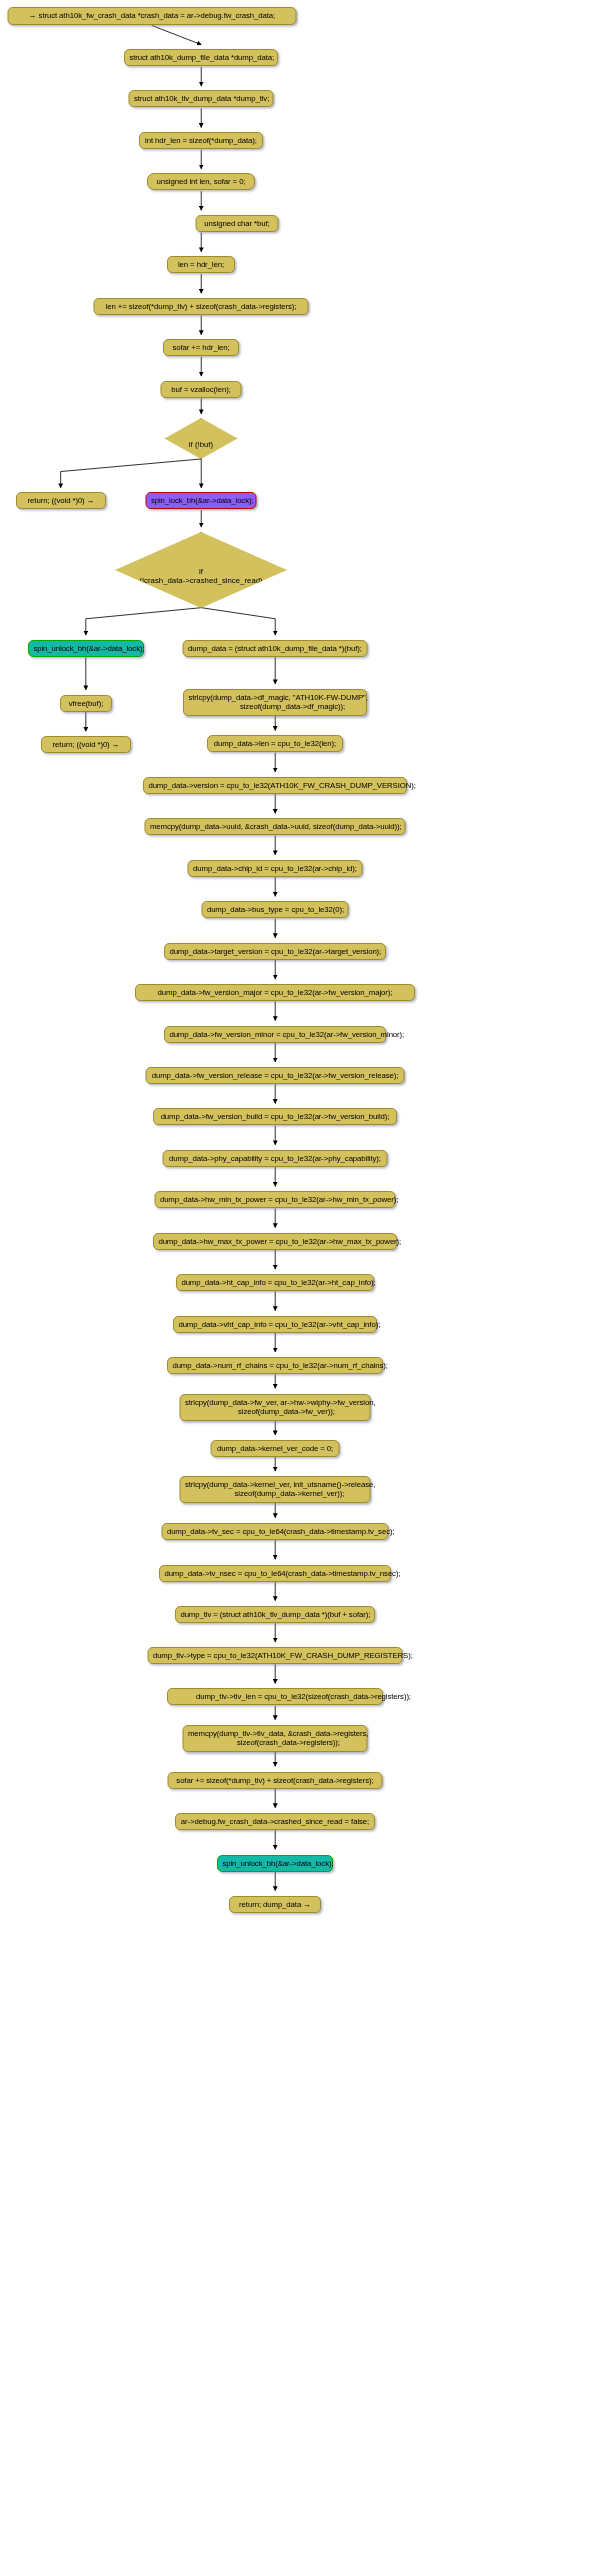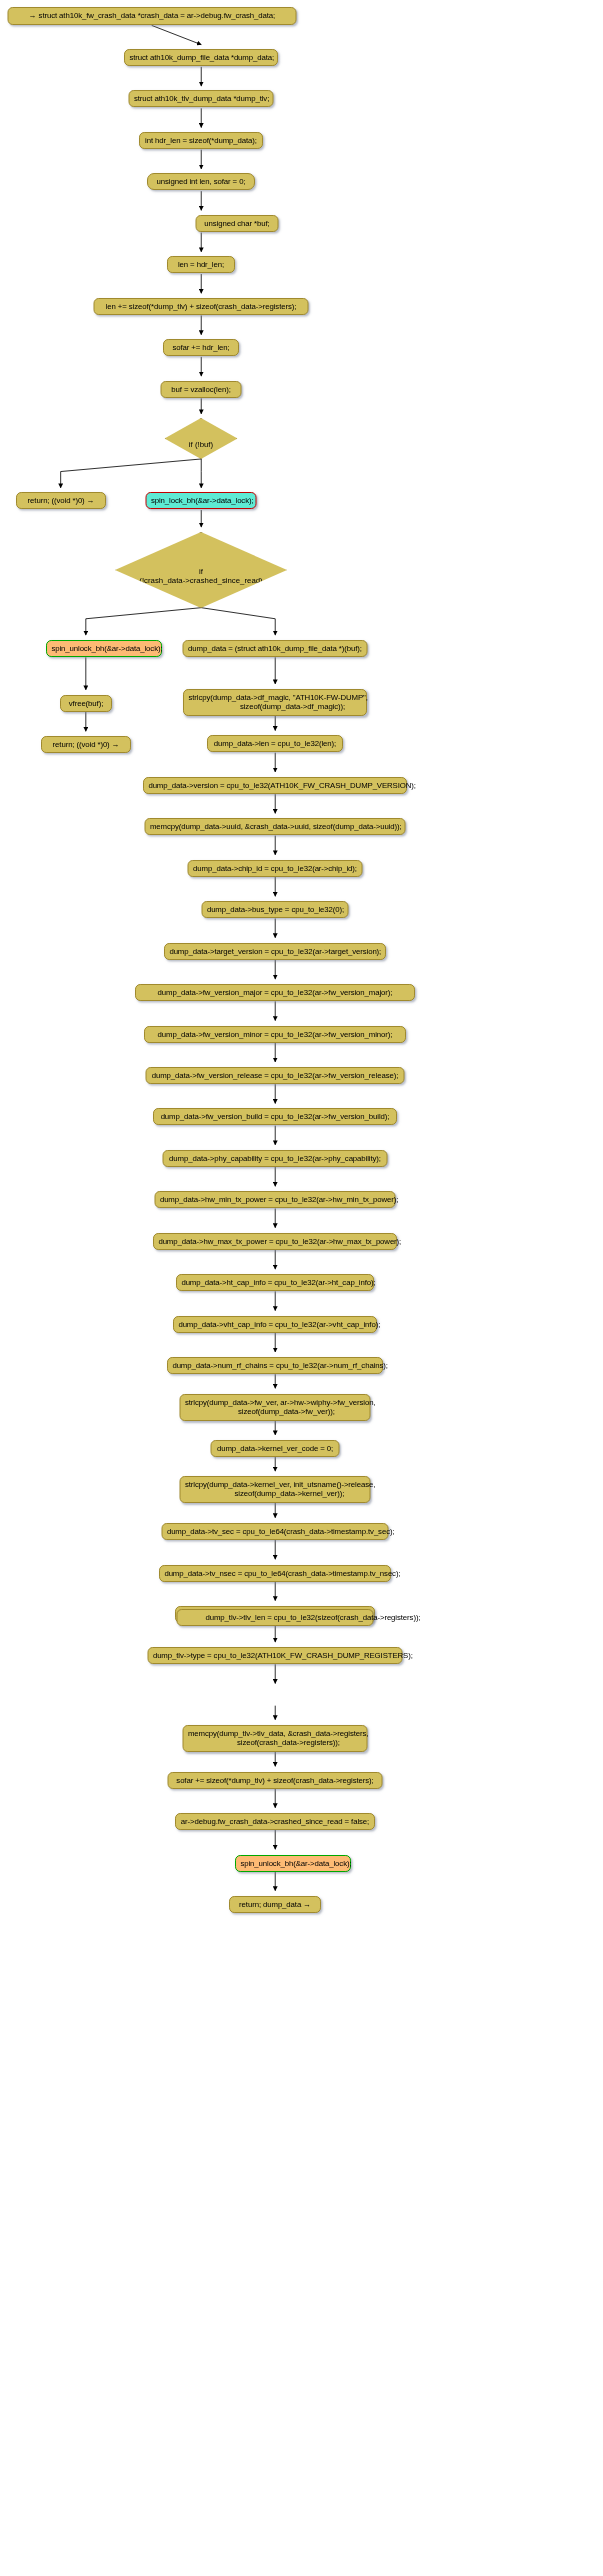--- a/index.html
+++ b/index.html
@@ -37,27 +37,26 @@
     color: #000000;
     font-size: 7.8px;
     line-height: 9.3px;
     text-align: center;
     padding: 3px 4.4px 3px 4.4px;
     white-space: pre;
     box-shadow: 1.5px 1.5px 2.2px rgba(120,130,150,0.55);
     letter-spacing: -0.1px;
   }
   .node.red {
-    background: #5eead4;
+    background: #8b5cf6;
     border-color: #c00000;
   }
   .node.green {
-    background: #fdba74;
+    background: #14b8a6;
     border-color: #00a800;
-    margin-left: 18px;
   }
   .diamond {
     position: absolute;
     transform: translate(-50%, 0);
     display: flex;
     align-items: center;
     justify-content: center;
     color: #000000;
     font-size: 7.8px;
     line-height: 9.3px;
@@ -152,39 +151,39 @@
       <div class="node" id="n18" style="width: 184px; left: 275px; top: 689px;">strlcpy(dump_data-&gt;df_magic, "ATH10K-FW-DUMP",
                  sizeof(dump_data-&gt;df_magic));</div>
       <div class="node" id="n19" style="width: 90px; left: 86px; top: 736px;">return; ((void *)0) →</div>
       <div class="node" id="n20" style="width: 136px; left: 275px; top: 735px;">dump_data-&gt;len = cpu_to_le32(len);</div>
       <div class="node" id="n21" style="width: 264px; left: 275px; top: 777px;">dump_data-&gt;version = cpu_to_le32(ATH10K_FW_CRASH_DUMP_VERSION);</div>
       <div class="node" id="n22" style="width: 261px; left: 275px; top: 818px;">memcpy(dump_data-&gt;uuid, &amp;crash_data-&gt;uuid, sizeof(dump_data-&gt;uuid));</div>
       <div class="node" id="n23" style="width: 175px; left: 275px; top: 860px;">dump_data-&gt;chip_id = cpu_to_le32(ar-&gt;chip_id);</div>
       <div class="node" id="n24" style="width: 147px; left: 275px; top: 901px;">dump_data-&gt;bus_type = cpu_to_le32(0);</div>
       <div class="node" id="n25" style="width: 222px; left: 275px; top: 943px;">dump_data-&gt;target_version = cpu_to_le32(ar-&gt;target_version);</div>
       <div class="node" id="n26" style="width: 280px; left: 275px; top: 984px;">dump_data-&gt;fw_version_major = cpu_to_le32(ar-&gt;fw_version_major);</div>
-      <div class="node" id="n27" style="width: 262px; left: 275px; top: 1026px;">dump_data-&gt;fw_version_minor = cpu_to_le32(ar-&gt;fw_version_minor);</div>
+      <div class="node" id="n27" style="width: 222px; left: 275px; top: 1026px;">dump_data-&gt;fw_version_minor = cpu_to_le32(ar-&gt;fw_version_minor);</div>
       <div class="node" id="n28" style="width: 259px; left: 275px; top: 1067px;">dump_data-&gt;fw_version_release = cpu_to_le32(ar-&gt;fw_version_release);</div>
       <div class="node" id="n29" style="width: 244px; left: 275px; top: 1108px;">dump_data-&gt;fw_version_build = cpu_to_le32(ar-&gt;fw_version_build);</div>
       <div class="node" id="n30" style="width: 225px; left: 275px; top: 1150px;">dump_data-&gt;phy_capability = cpu_to_le32(ar-&gt;phy_capability);</div>
       <div class="node" id="n31" style="width: 241px; left: 275px; top: 1191px;">dump_data-&gt;hw_min_tx_power = cpu_to_le32(ar-&gt;hw_min_tx_power);</div>
       <div class="node" id="n32" style="width: 244px; left: 275px; top: 1233px;">dump_data-&gt;hw_max_tx_power = cpu_to_le32(ar-&gt;hw_max_tx_power);</div>
       <div class="node" id="n33" style="width: 198px; left: 275px; top: 1274px;">dump_data-&gt;ht_cap_info = cpu_to_le32(ar-&gt;ht_cap_info);</div>
       <div class="node" id="n34" style="width: 204px; left: 275px; top: 1316px;">dump_data-&gt;vht_cap_info = cpu_to_le32(ar-&gt;vht_cap_info);</div>
       <div class="node" id="n35" style="width: 216px; left: 275px; top: 1357px;">dump_data-&gt;num_rf_chains = cpu_to_le32(ar-&gt;num_rf_chains);</div>
       <div class="node" id="n36" style="width: 191px; left: 275px; top: 1394px;">strlcpy(dump_data-&gt;fw_ver, ar-&gt;hw-&gt;wiphy-&gt;fw_version,
            sizeof(dump_data-&gt;fw_ver));</div>
       <div class="node" id="n37" style="width: 129px; left: 275px; top: 1440px;">dump_data-&gt;kernel_ver_code = 0;</div>
       <div class="node" id="n38" style="width: 191px; left: 275px; top: 1476px;">strlcpy(dump_data-&gt;kernel_ver, init_utsname()-&gt;release,
               sizeof(dump_data-&gt;kernel_ver));</div>
       <div class="node" id="n39" style="width: 227px; left: 275px; top: 1523px;">dump_data-&gt;tv_sec = cpu_to_le64(crash_data-&gt;timestamp.tv_sec);</div>
       <div class="node" id="n40" style="width: 232px; left: 275px; top: 1565px;">dump_data-&gt;tv_nsec = cpu_to_le64(crash_data-&gt;timestamp.tv_nsec);</div>
       <div class="node" id="n41" style="width: 200px; left: 275px; top: 1606px;">dump_tlv = (struct ath10k_tlv_dump_data *)(buf + sofar);</div>
       <div class="node" id="n42" style="width: 255px; left: 275px; top: 1647px;">dump_tlv-&gt;type = cpu_to_le32(ATH10K_FW_CRASH_DUMP_REGISTERS);</div>
-      <div class="node" id="n43" style="width: 197px; left: 275px; top: 1609px; padding-left: 28px;">dump_tlv-&gt;tlv_len = cpu_to_le32(sizeof(crash_data-&gt;registers));</div>
+      <div class="node" id="n43" style="width: 216px; left: 275px; top: 1688px; padding-left: 28px;">dump_tlv-&gt;tlv_len = cpu_to_le32(sizeof(crash_data-&gt;registers));</div>
       <div class="node" id="n44" style="width: 185px; left: 275px; top: 1725px;">memcpy(dump_tlv-&gt;tlv_data, &amp;crash_data-&gt;registers,
              sizeof(crash_data-&gt;registers));</div>
       <div class="node" id="n45" style="width: 215px; left: 275px; top: 1772px;">sofar += sizeof(*dump_tlv) + sizeof(crash_data-&gt;registers);</div>
       <div class="node" id="n46" style="width: 200px; left: 275px; top: 1813px;">ar-&gt;debug.fw_crash_data-&gt;crashed_since_read = false;</div>
       <div class="node green" id="n47" style="width: 116px; left: 275px; top: 1855px;">spin_unlock_bh(&amp;ar-&gt;data_lock);</div>
       <div class="node" id="n48" style="width: 92px; left: 275px; top: 1896px;">return; dump_data →</div>
     </div>
 </div>
 
 

